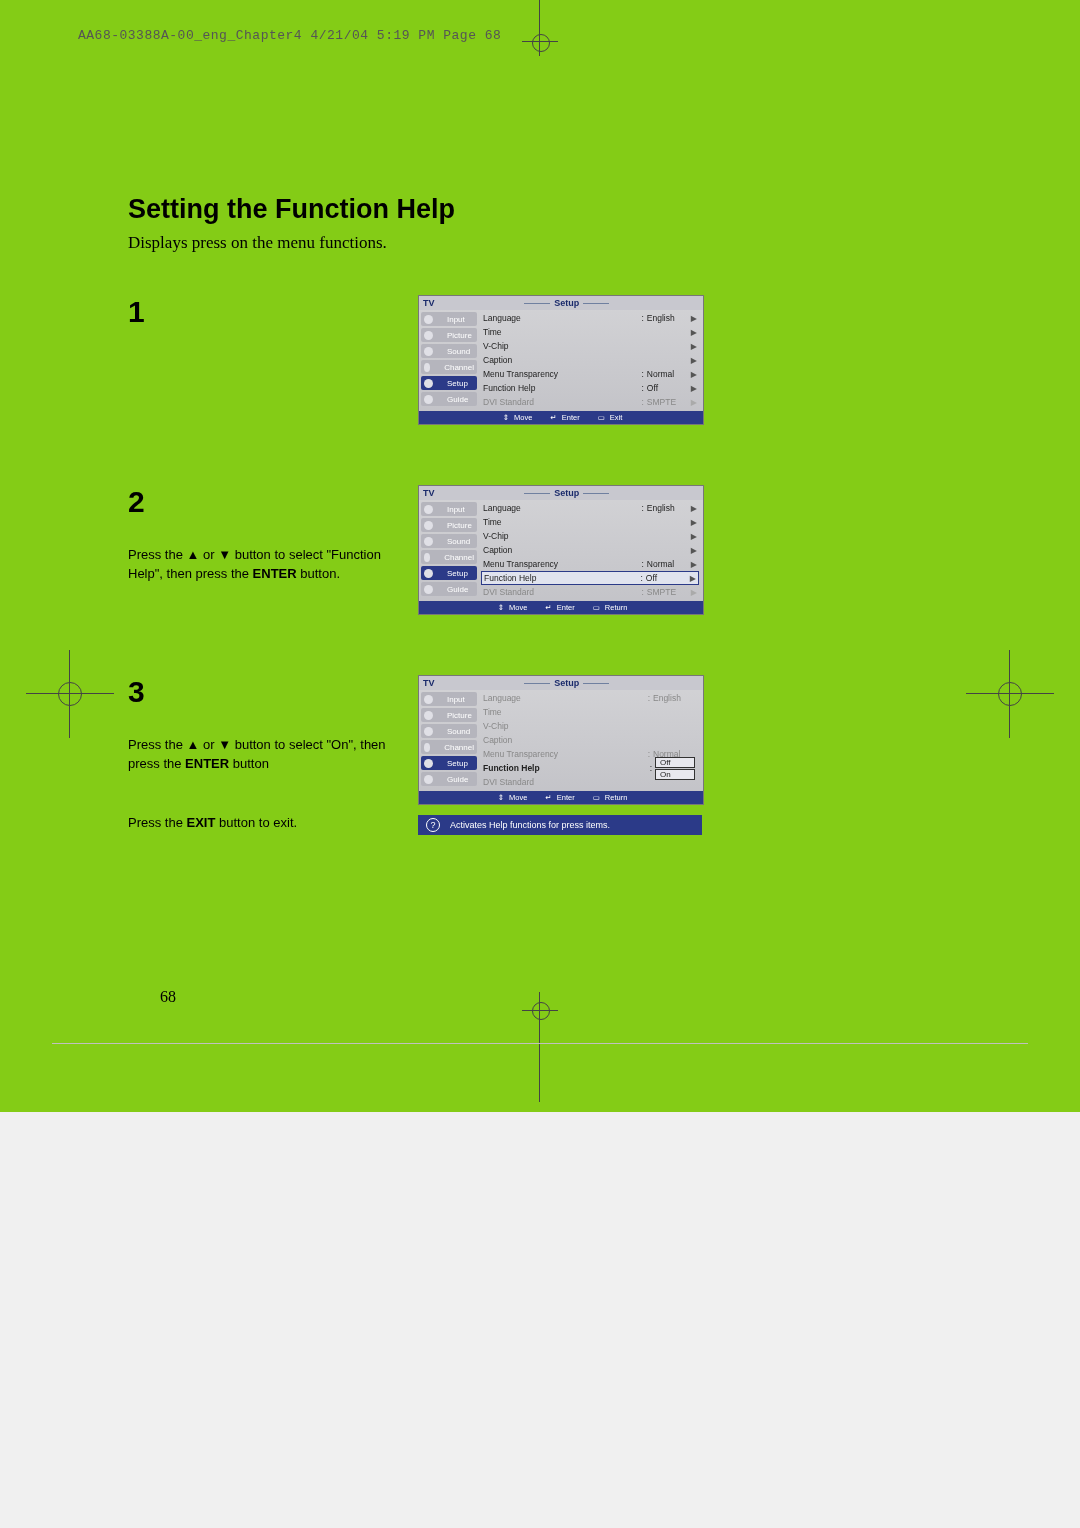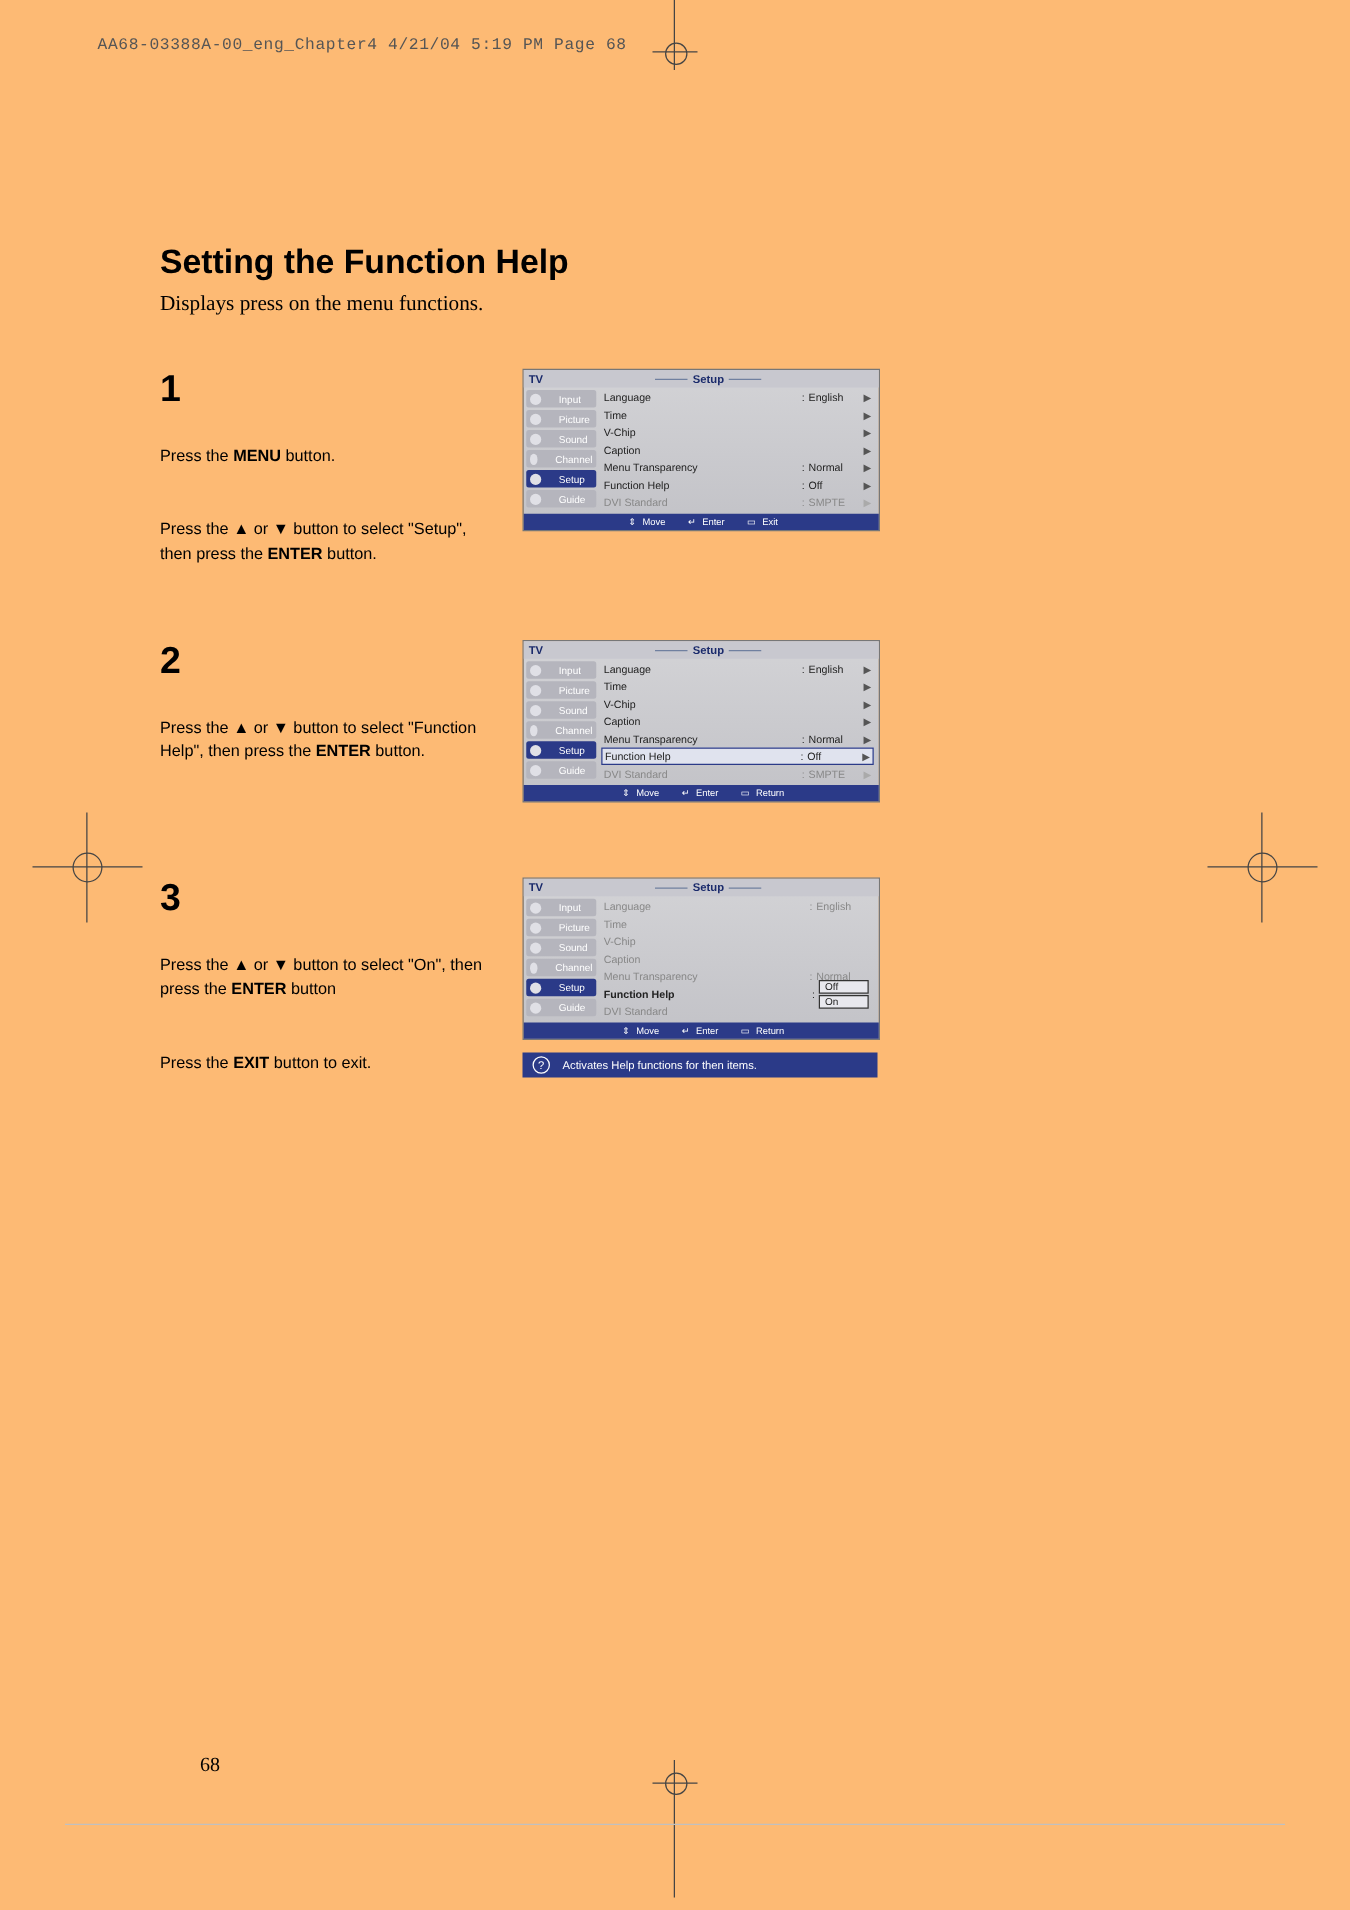--- a/index.html
+++ b/index.html
@@ -5,22 +5,22 @@
   body {
     margin: 0;
     padding: 0;
     background: #f0f0f0;
     font-family: Arial, Helvetica, sans-serif;
     display: flex;
     justify-content: center;
   }
   .page {
     width: 1080px;
-    height: 1528px;
-    background: #fdba74;
+    height: 1112px;
+    background: #84cc16;
     position: relative;
     box-shadow: 0 0 8px rgba(0,0,0,0.1);
   }
   .header-line {
     position: absolute;
     top: 28px;
     left: 78px;
     font-family: "Courier New", monospace;
     font-size: 13px;
     color: #555;
@@ -362,24 +362,20 @@
   <div class="content">
 
 
     <div class="heading">Setting the Function Help</div>
     <div class="subtitle">Displays press on the menu functions.</div>
 
     
     <div class="step">
       <div class="step-text">
         <div class="step-num">1</div>
-        <div class="step-body">
-          <span>Press the </span><b>MENU</b><span> button.</span><br><br>
-          <span>Press the </span><span>▲</span><span> or </span><span>▼</span><span> button to select "Setup", then press the </span><b>ENTER</b><span> button.</span>
-        </div>
       </div>
       <div class="osd-wrap">
         <div class="osd">
           <div class="osd-head">
             <span class="osd-tv">TV</span>
             <span class="osd-title">Setup</span>
           </div>
           <div class="osd-body">
             <div class="osd-side">
               <div class="side-item">
@@ -632,21 +628,21 @@
             </div>
           </div>
           <div class="osd-foot">
             <span>⇕ <span>Move</span></span>
             <span>↵ <span>Enter</span></span>
             <span>▭ <span>Return</span></span>
           </div>
         </div>
         <div class="help-bar">
           <span class="qicon">?</span>
-          <span>Activates Help functions for then items.</span>
+          <span>Activates Help functions for press items.</span>
         </div>
       </div>
     </div>
 
   </div>
 
   <div class="page-number">68</div>
 </div>
 
 </body></html>

